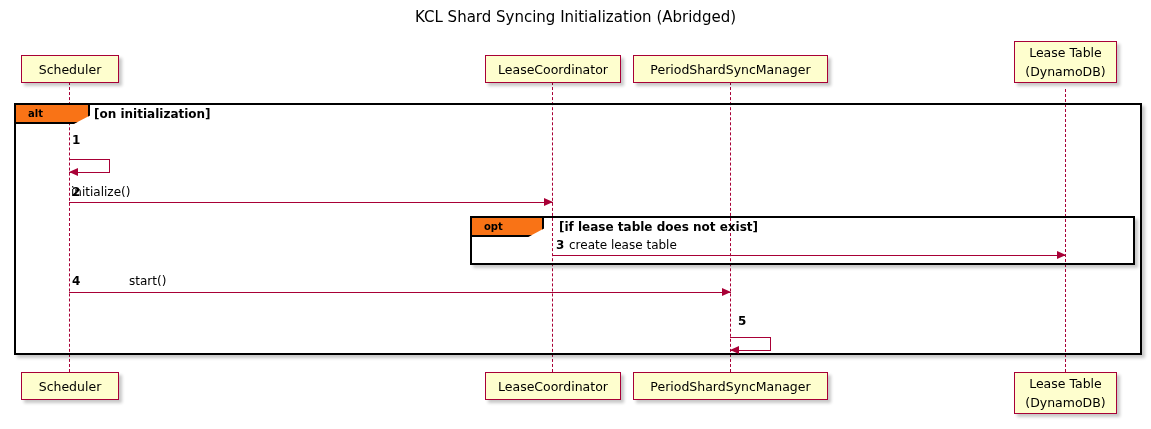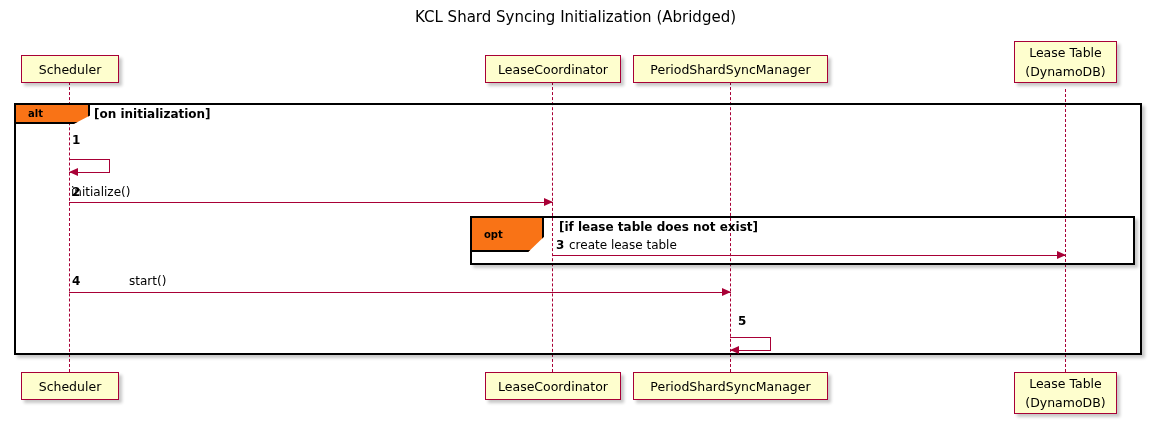--- a/index.html
+++ b/index.html
@@ -141,21 +141,21 @@
   <div class="lifeline" style="left:69px; top:82px; height:290px;"></div>
   <div class="lifeline" style="left:552px; top:82px; height:290px;"></div>
   <div class="lifeline" style="left:730px; top:82px; height:290px;"></div>
   <div class="lifeline" style="left:1065px; top:89px; height:283px;"></div>
 
   <div class="fragment shadowed" style="left:14px; top:103px; width:1128px; height:252px;"></div>
   <div class="frag-tab" style="left:16px; top:105px; width:74px; height:19px;">alt</div>
   <div class="frag-guard" style="left:94px; top:107px;">[on initialization]</div>
 
   <div class="fragment shadowed" style="left:470px; top:216px; width:665px; height:49px;"></div>
-  <div class="frag-tab" style="left:472px; top:218px; width:72px; height:34px;">opt</div>
+  <div class="frag-tab" style="left:472px; top:218px; width:72px; height:19px;">opt</div>
   <div class="frag-guard" style="left:559px; top:220px;">[if lease table does not exist]</div>
 
   <div class="msg-num" style="left:72px; top:133px;">1</div>
   <div class="self-loop" style="left:69px; top:159px; width:41px; height:14px;"></div>
   <div class="arrow-left" style="left:69px; top:168px;"></div>
 
   <div class="msg-num" style="left:72px; top:185px;">2</div>
   <div class="msg-label" style="left:71px; top:185px;">initialize()</div>
   <div class="msg-line" style="left:69px; top:202px; width:484px;"></div>
   <div class="arrow-right" style="left:544px; top:198px;"></div>

